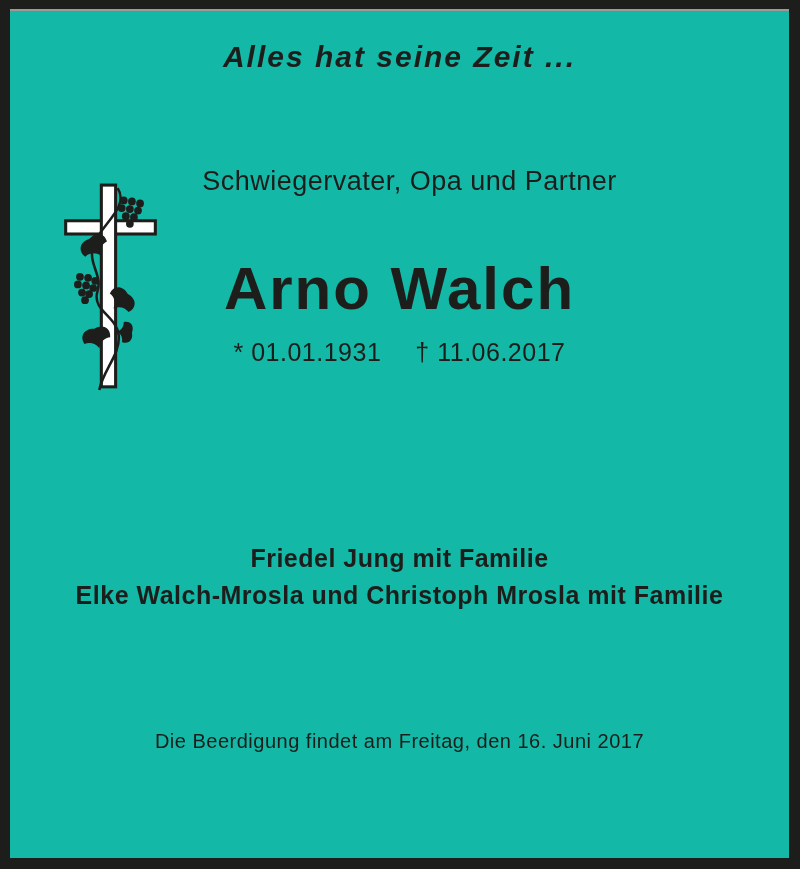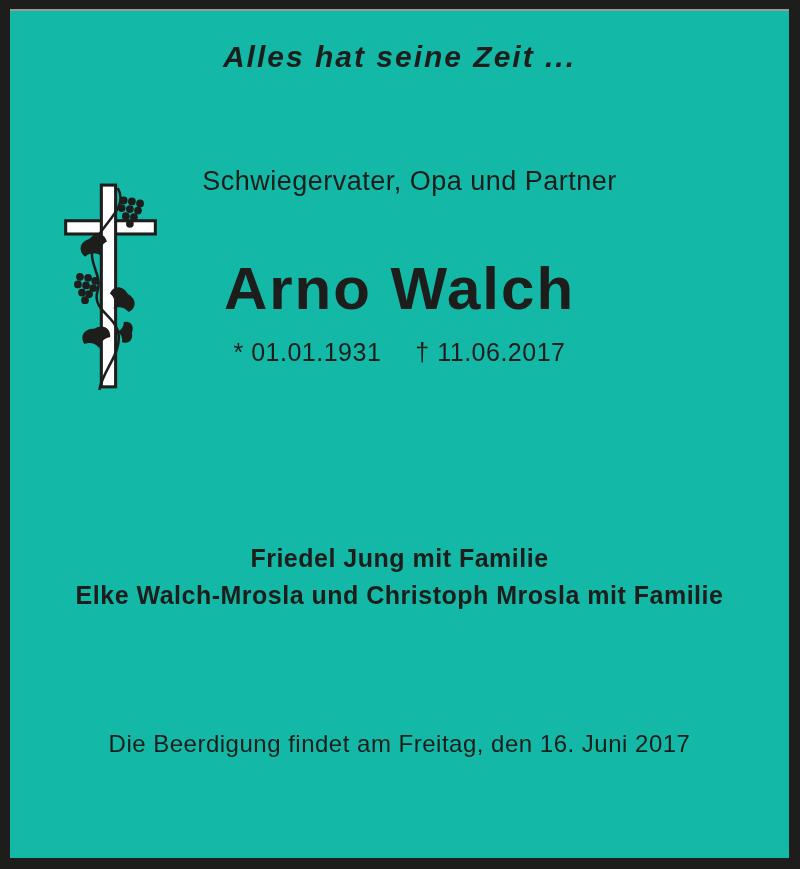--- a/index.html
+++ b/index.html
@@ -67,21 +67,21 @@
     left: 10px;
     right: 11px;
     top: 540px;
     text-align: center;
     font-size: 25px;
     font-weight: bold;
     line-height: 37px;
     letter-spacing: 0.5px;
     white-space: nowrap;
   }
-  .funeral1 { top: 730px; font-size: 24px; font-weight: 400; }
+  .funeral1 { top: 730px; font-size: 20px; font-weight: 400; }
   .funeral2 { top: 767px; font-size: 26px; font-weight: 400; }
   .cross-wrap {
     position: absolute;
     left: 56px;
     top: 180px;
     width: 108px;
     height: 216px;
   }
 </style>
 </head>

